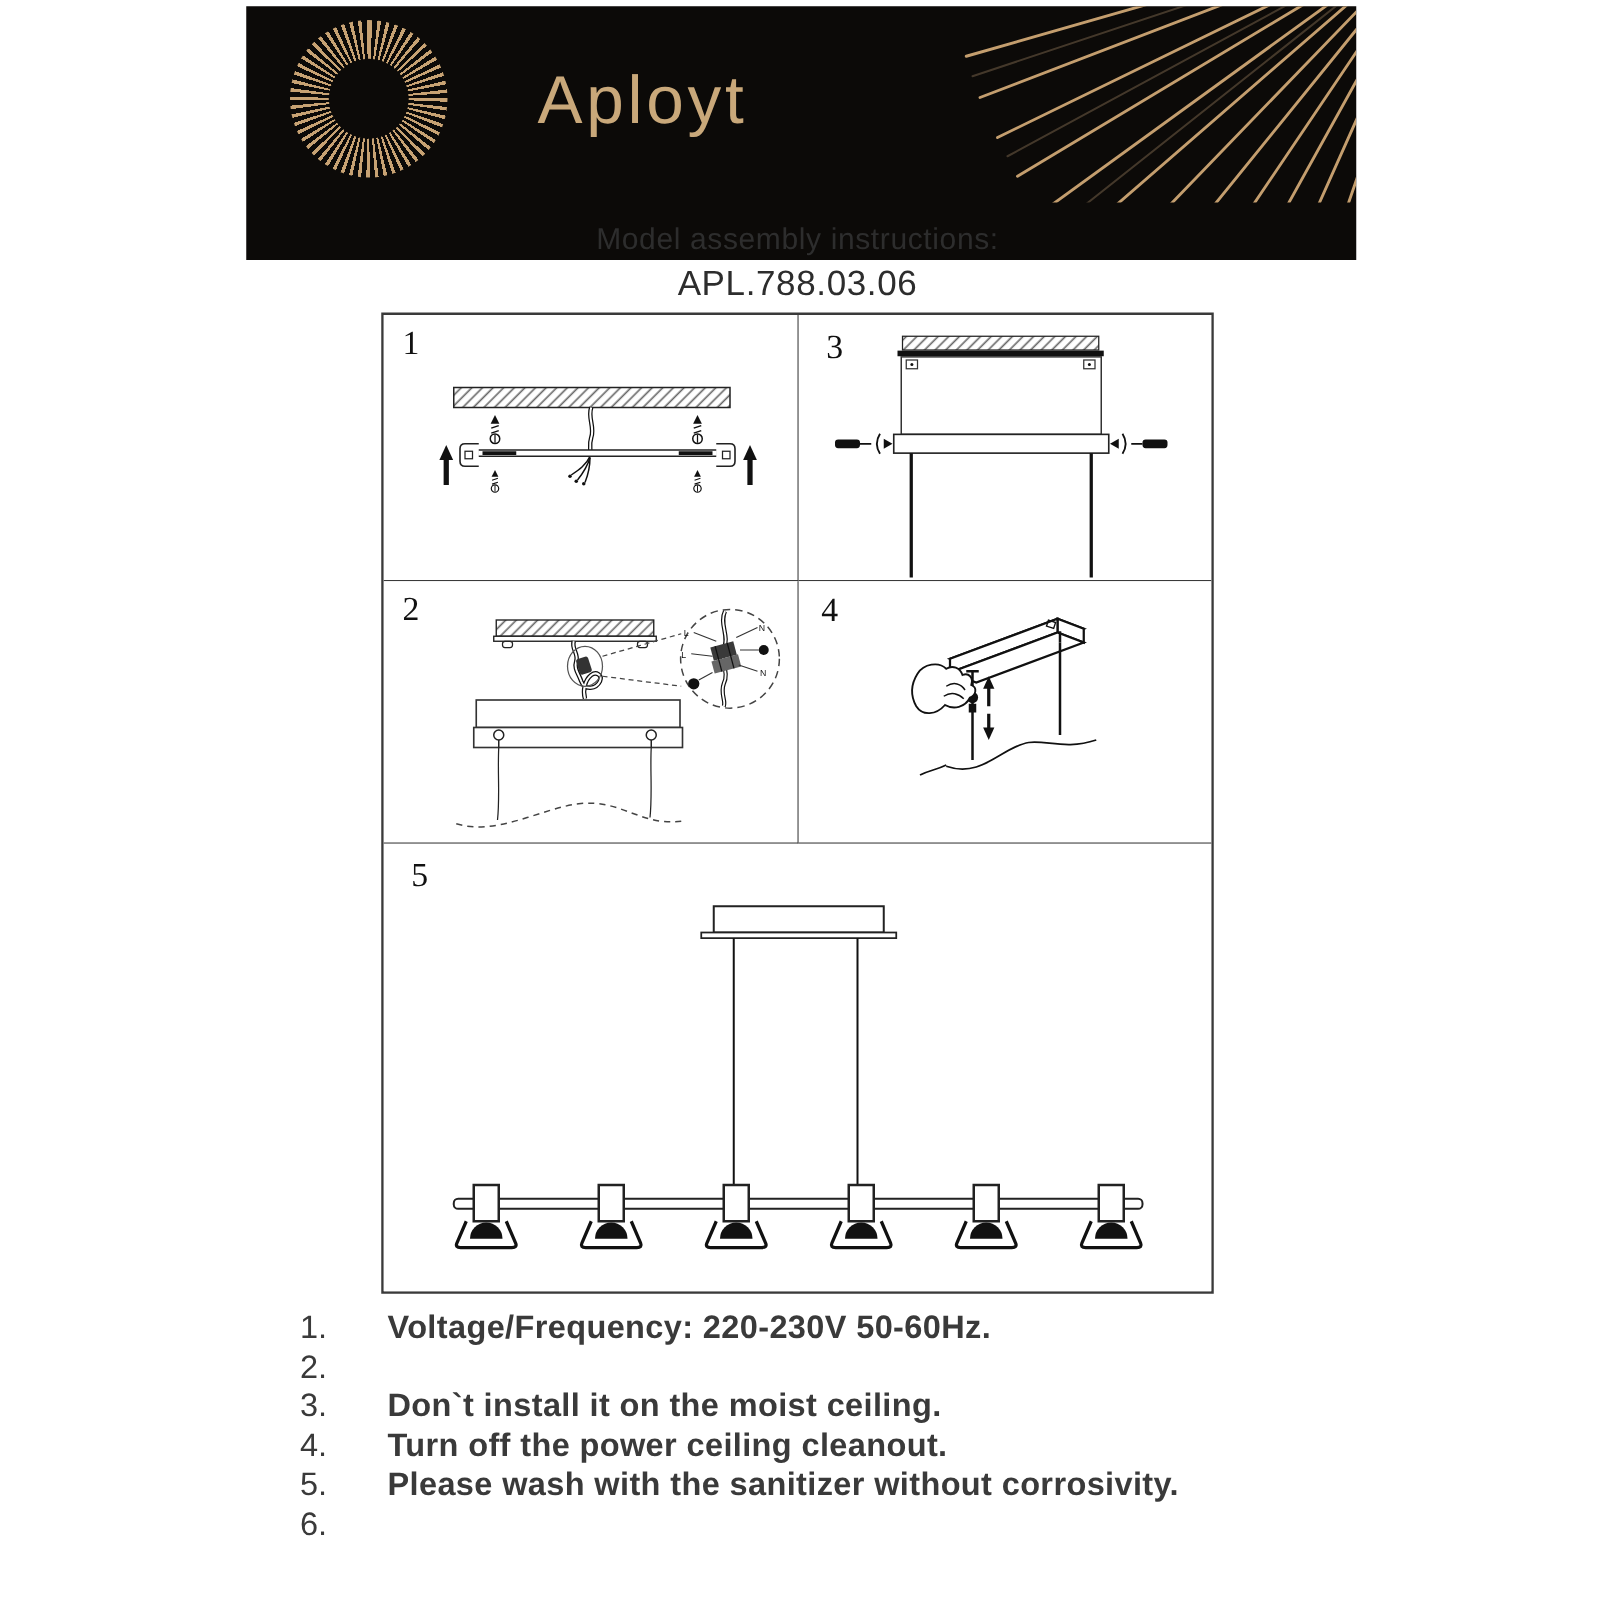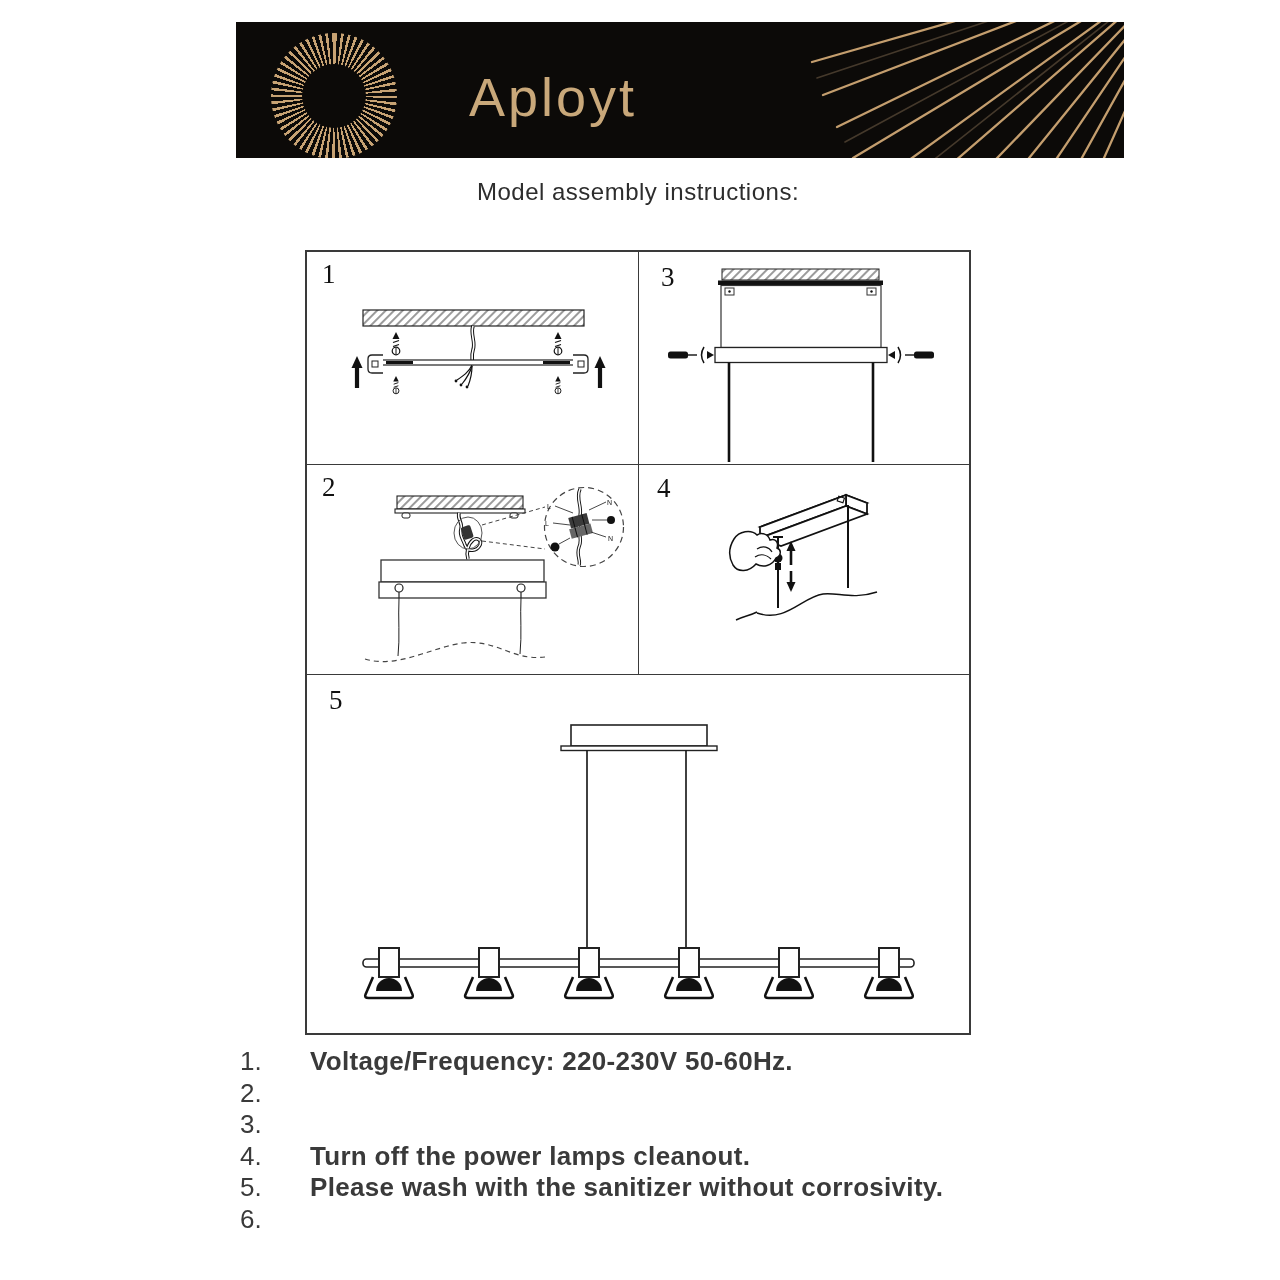--- a/index.html
+++ b/index.html
@@ -1,19 +1,19 @@
 <!DOCTYPE html>
 <html><head>
 <meta charset="utf-8">
 <style>
   html,body{margin:0;padding:0;}
   body{width:1280px;height:1280px;background:#ffffff;font-family:"Liberation Sans",sans-serif;position:relative;overflow:hidden;}
 
   
-  .header{position:absolute;left:197px;top:22px;width:888px;height:136px;background:#0c0a08;overflow:hidden;margin-left:39px;}
+  .header{position:absolute;left:197px;top:5px;width:888px;height:203px;background:#0c0a08;overflow:hidden;}
   .sunburst{position:absolute;left:35px;top:11px;width:126px;height:126px;border-radius:50%;
     background:repeating-conic-gradient(#c7a273 0deg 2.6deg,#0c0a08 2.6deg 6.4deg);}
   .sunburst::after{content:"";position:absolute;inset:31px;background:#0c0a08;border-radius:50%;}
   .brand{position:absolute;left:233px;top:44px;color:#c9a87a;font-size:54px;letter-spacing:3px;font-weight:400;}
   .rays{position:absolute;right:0;top:0;width:888px;height:157px;}
 
   
   .titleblock{position:absolute;left:305px;top:174px;width:666px;text-align:center;color:#2d2d2d;}
   .titleblock .t1{font-size:24px;line-height:35px;letter-spacing:0.5px;}
   .titleblock .t2{font-size:28px;line-height:35px;letter-spacing:0.5px;}
@@ -77,20 +77,21 @@
     <g stroke="#8a7256" stroke-width="1.6" opacity="0.45" stroke-linecap="round">
       <line x1="960" y1="-70" x2="581" y2="56"></line>
       <line x1="960" y1="-70" x2="609" y2="120"></line>
       <line x1="960" y1="-70" x2="647" y2="178"></line>
     </g>
   </svg>
 </div>
 
 <div class="titleblock">
   <div class="t1">Model assembly instructions:</div>
+  <div class="t2">APL.788.03.06</div>
 </div>
 
 <div class="grid">
 
   <div class="panel p1">
     <span class="pnum">1</span>
     <svg width="330" height="211" viewBox="0 0 330 211">
       <rect x="56" y="58" width="221" height="16" fill="url(#hatch)" stroke="#222" stroke-width="1.2"></rect>
       <path d="M166,74 C163,82 169,90 166,98 C164,104 166,108 165,113" stroke="#111" stroke-width="3.6" fill="none"></path>
       <path d="M166,74 C163,82 169,90 166,98 C164,104 166,108 165,113" stroke="#fff" stroke-width="1.6" fill="none"></path>
@@ -265,24 +266,25 @@
 <div class="list">
   <div class="row">
     <span class="n">1.</span>
     <span class="t">Voltage/Frequency: 220-230V 50-60Hz.</span>
   </div>
   <div class="row">
     <span class="n">2.</span>
   </div>
   <div class="row">
     <span class="n">3.</span>
+    <span class="t">Don`t install it on the moist ceiling.</span>
   </div>
   <div class="row">
     <span class="n">4.</span>
-    <span class="t">Turn off the power lamps cleanout.</span>
+    <span class="t">Turn off the power ceiling cleanout.</span>
   </div>
   <div class="row">
     <span class="n">5.</span>
     <span class="t">Please wash with the sanitizer without corrosivity.</span>
   </div>
   <div class="row">
     <span class="n">6.</span>
   </div>
 </div>
 

